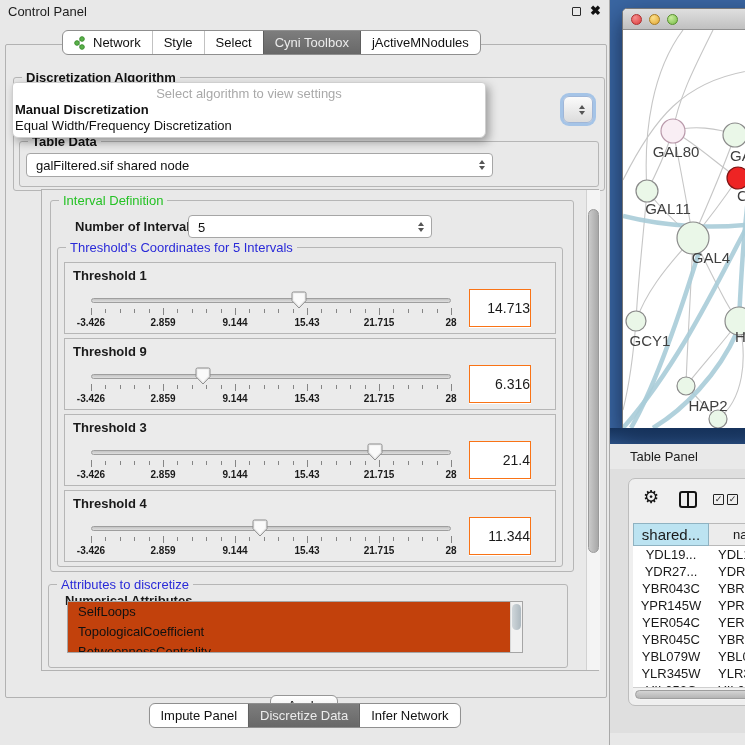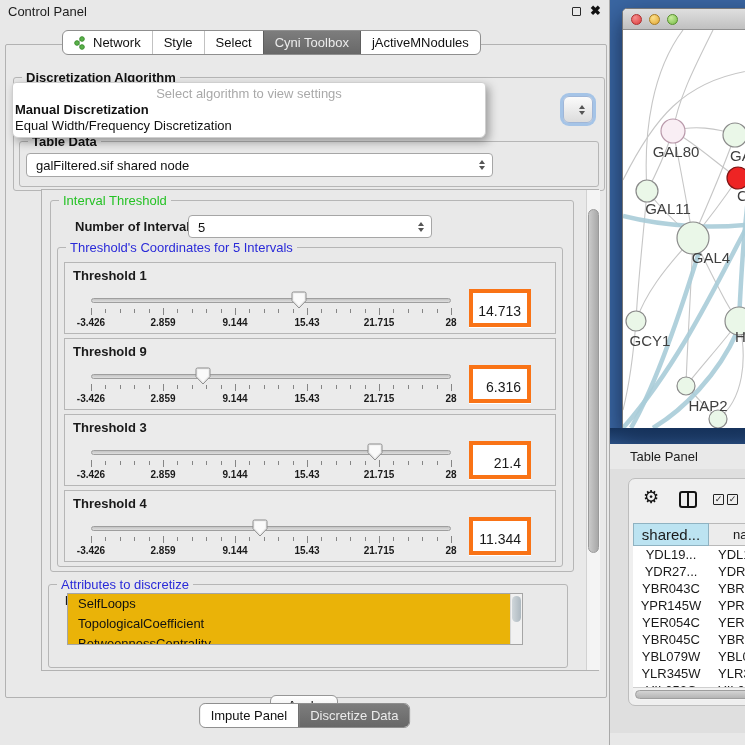--- a/index.html
+++ b/index.html
@@ -54,25 +54,25 @@
   .th-panel{position:absolute;left:6px;width:492px;height:72px;border:1px solid #b6b6b6;background:#ebebeb;}
   .th-label{position:absolute;left:8px;top:5px;font-weight:bold;font-size:13px;}
   .th-slider{position:absolute;left:26px;top:26px;width:360px;height:44px;}
   .th-track{position:absolute;left:0;top:9px;width:100%;height:5px;background:linear-gradient(#c3c3c3,#dedede);border:1px solid #9e9e9e;border-radius:3px;}
   .th-handle{position:absolute;top:2px;width:16px;height:19px;z-index:2;}
   .th-ticks{position:absolute;left:0;top:19px;width:100%;height:8px;}
   .th-ticks span{position:absolute;top:1px;width:1px;height:4px;background:#858585;}
   .th-ticks span.major{height:7px;top:0;}
   .th-lbls{position:absolute;left:0;top:28px;width:100%;height:12px;}
   .th-lbls span{position:absolute;transform:translateX(-50%);font-size:10px;font-weight:bold;color:#1a1a1a;white-space:nowrap;}
-  .th-value{position:absolute;left:404px;top:26px;width:62px;height:38px;background:#fff;border:4px solid #f97316;box-shadow:0 1px 0 #fff;font-size:14px;text-align:right;line-height:36px;padding-right:6px;}
+  .th-value{position:absolute;left:404px;top:26px;width:62px;height:38px;background:#fff;border:1px solid #f97316;box-shadow:0 1px 0 #fff;font-size:14px;text-align:right;line-height:36px;}
 
   .attrs-group{left:6px;top:394px;width:520px;height:84px;}
   .attr-heading{position:absolute;left:16px;top:8px;font-weight:bold;font-size:13px;}
-  .attr-list{position:absolute;left:18px;top:8px;width:456px;height:52px;background:#eab308;border:1px solid #a5a5a5;overflow:hidden;}
+  .attr-list{position:absolute;left:18px;top:16px;width:456px;height:52px;background:#c2410c;border:1px solid #a5a5a5;overflow:hidden;}
   .attr-item{padding-left:10px;line-height:20px;font-size:13px;color:#111;white-space:nowrap;}
   .attr-vscroll{position:absolute;right:0;top:0;width:12px;height:100%;background:#f1f1f1;border-left:1px solid #d7d7d7;}
   .attr-vscroll .thumb{position:absolute;left:1px;top:2px;width:9px;height:26px;background:linear-gradient(90deg,#cfd6da,#aeb9c0);border-radius:5px;}
 
   .v-scrollbar{position:absolute;left:544px;top:0;width:14px;height:480px;background:#f4f4f4;border-left:1px solid #d2d2d2;}
   .v-scrollbar .thumb{position:absolute;left:1px;top:19px;width:11px;height:344px;border-radius:6px;background:linear-gradient(90deg,#cacaca,#a8a8a8);border:1px solid #9a9a9a;}
 
   .apply-btn{position:absolute;left:264px;top:627px;width:68px;height:22px;border:1px solid #969696;border-radius:6px;background:linear-gradient(#ffffff,#e4e4e4);font-size:13px;color:#111;text-align:center;line-height:20px;margin-top:23px;}
 
   
@@ -170,21 +170,21 @@
       <div class="combo tabledata-combo">
         <span class="txt">galFiltered.sif shared node</span>
         <span class="stepper">
             <i class="up"></i>
             <i class="dn"></i>
           </span>
       </div>
 
       <div class="scroll-panel">
         <div class="group interval-group">
-          <span class="group-label green">Interval Threshold</span>
+          <span class="group-label green">Interval Definition</span>
           <span class="noi-label">Number of Intervals</span>
           <div class="combo noi-combo">
             <span class="txt">5</span>
             <span class="stepper">
                 <i class="up"></i>
                 <i class="dn"></i>
               </span>
           </div>
           <div class="group thresh-group">
             <span class="group-label blue">Threshold's Coordinates for 5 Intervals</span>
@@ -403,20 +403,23 @@
 
       <div class="apply-btn">Apply</div>
     </div>
 
     <div class="tabbar bottom">
         <div class="seg">
           <span>Impute Panel</span>
         </div>
         <div class="seg sel">
           <span>Discretize Data</span>
+        </div>
+        <div class="seg">
+          <span>Infer Network</span>
         </div>
       </div>
 
     <div class="popup">
       <div class="pop-hint">Select algorithm to view settings</div>
       <div class="pop-opts" id="pop-opts">
           <div class="pop-opt bold">Manual Discretization</div>
           <div class="pop-opt">Equal Width/Frequency Discretization</div>
         </div>
     </div>

